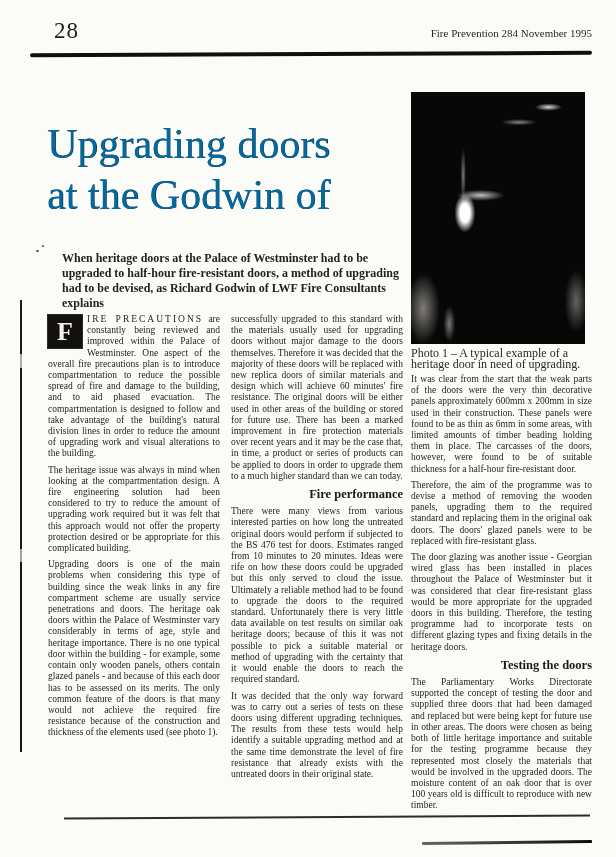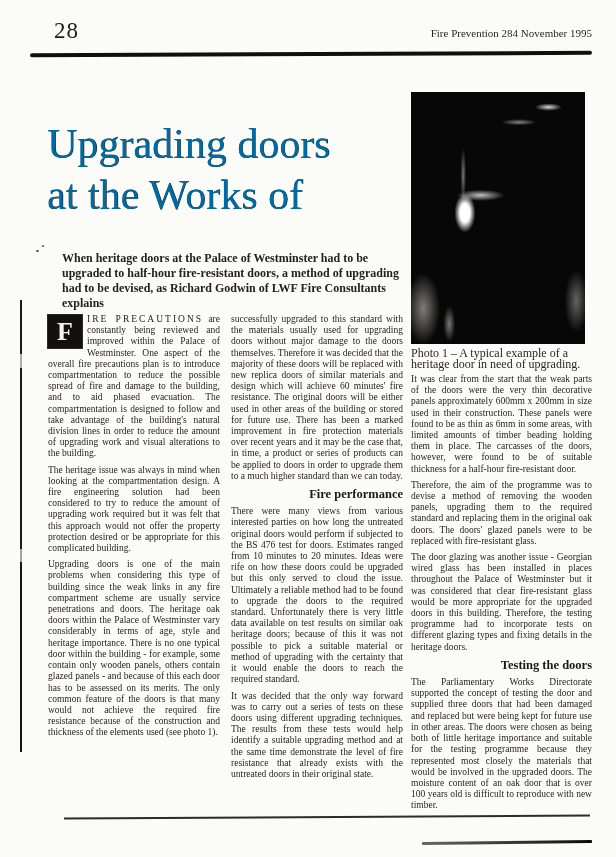--- a/index.html
+++ b/index.html
@@ -57,21 +57,21 @@
 <body>
 
 <div class="page">
 
   <div class="page-number">28</div>
   <div class="journal-title">Fire Prevention 284 November 1995</div>
   <div class="header-rule"></div>
 
   <div class="article-title">
     <div>Upgrading doors</div>
-    <div>at the Works of</div>
+    <div>at the Godwin of</div>
   </div>
 
   <div class="standfirst">When heritage doors at the Palace of Westminster had to be upgraded to half-hour fire-resistant doors, a method of upgrading had to be devised, as Richard Godwin of LWF Fire Consultants explains</div>
 
   <div class="col col-1">
     <p><span class="dropcap">F</span><span class="lead">IRE PRECAUTIONS</span><span> are constantly being reviewed and improved within the Palace of Westminster. One aspect of the overall fire precautions plan is to introduce compartmentation to reduce the possible spread of fire and damage to the building, and to aid phased evacuation. The compartmentation is designed to follow and take advantage of the building's natural division lines in order to reduce the amount of upgrading work and visual alterations to the building.</span></p>
     <p>The heritage issue was always in mind when looking at the compartmentation design. A fire engineering solution had been considered to try to reduce the amount of upgrading work required but it was felt that this approach would not offer the property protection desired or be appropriate for this complicated building.</p>
     <p>Upgrading doors is one of the main problems when considering this type of building since the weak links in any fire compartment scheme are usually service penetrations and doors. The heritage oak doors within the Palace of Westminster vary considerably in terms of age, style and heritage importance. There is no one typical door within the building - for example, some contain only wooden panels, others contain glazed panels - and because of this each door has to be assessed on its merits. The only common feature of the doors is that many would not achieve the required fire resistance because of the construction and thickness of the elements used (see photo 1).</p>
   </div>
 

